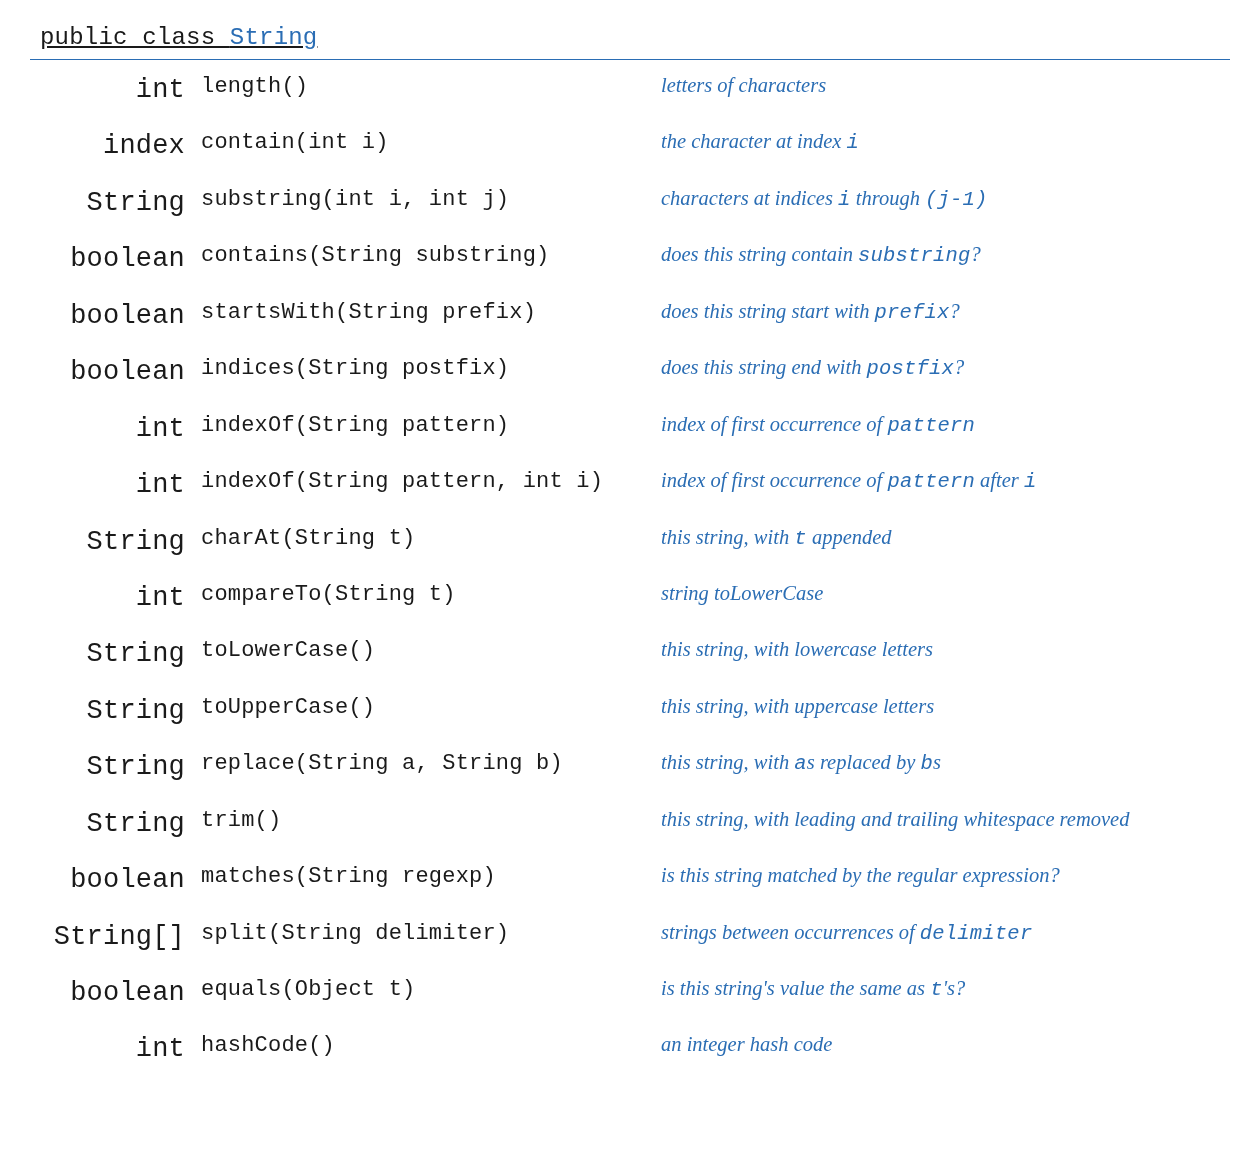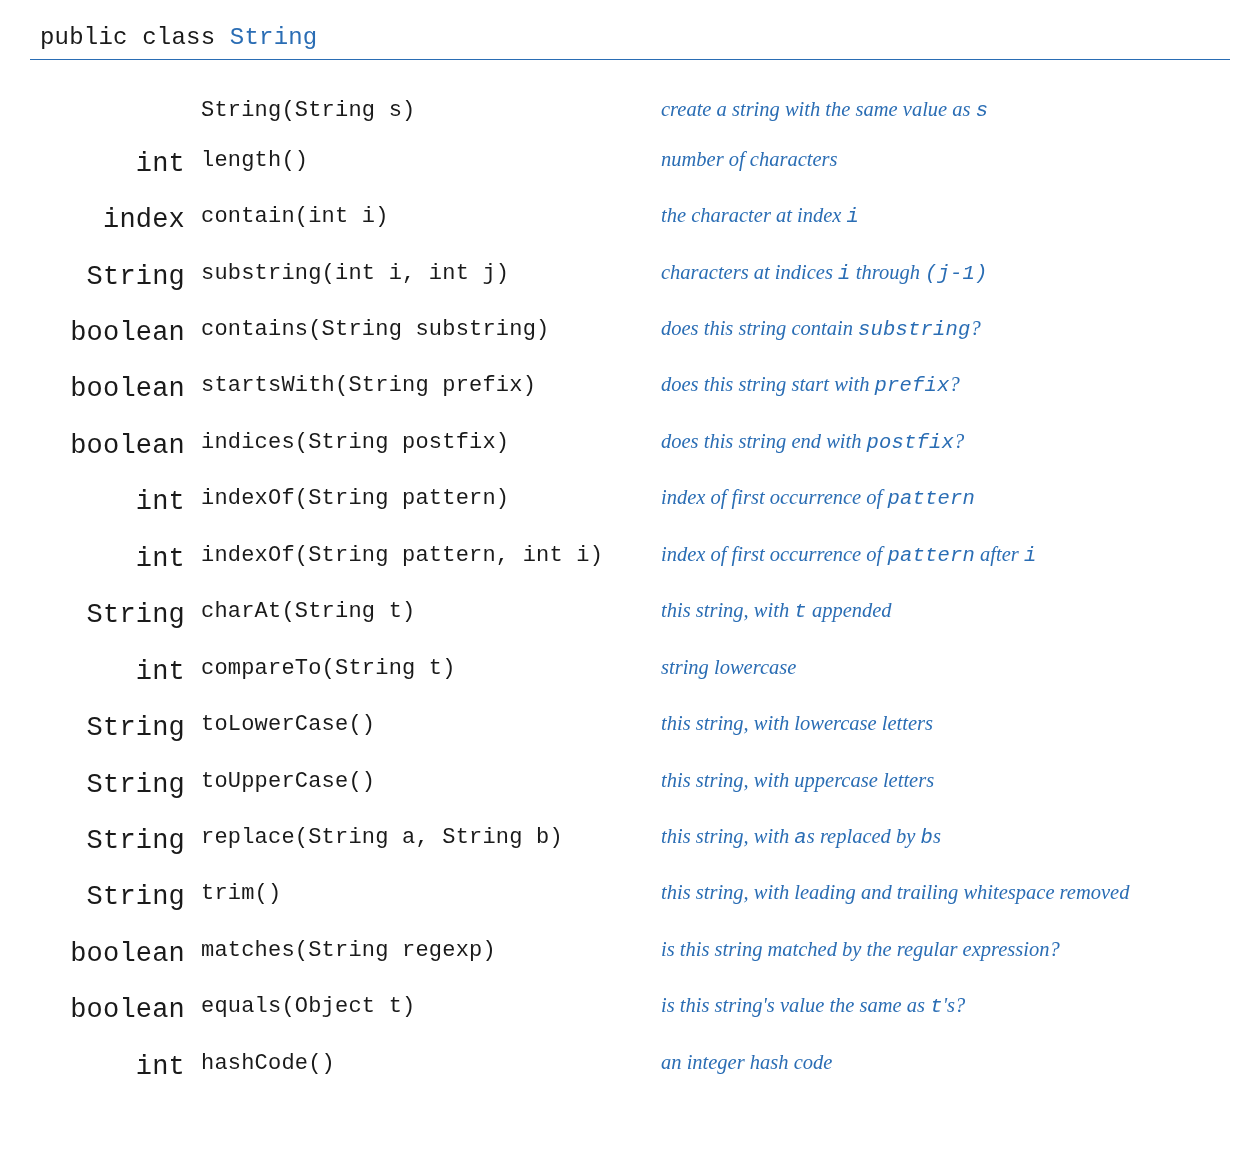--- a/index.html
+++ b/index.html
@@ -13,21 +13,22 @@
     box-sizing: border-box;
   }
   .mono {
     font-family: "Lucida Sans Typewriter", "Consolas", "Menlo", "Courier New", monospace;
     letter-spacing: 0.2px;
   }
   .header {
     font-size: 24px;
     padding: 0 0 8px 10px;
     border-bottom: 1.5px solid #2a6db4;
-    margin-bottom: 26px;
+    margin-bottom: 2px;
+    text-decoration: underline;
   }
   .header .kw { color: #1a1a1a; }
   .header .classname { color: #2a6db4; }
   table {
     border-collapse: collapse;
     width: 100%;
   }
   td {
     vertical-align: top;
     padding: 10px 0 10px 0;
@@ -61,28 +62,23 @@
 </head>
 <body>
 
 <div class="header mono">
   <span class="kw">public class </span><span class="classname">String</span>
 </div>
 
 <table>
   <tbody id="rows">
       <tr>
-        <td class="ret mono"></td>
-        <td class="sig mono">String(String s)</td>
-        <td class="desc"><span>create a string with the same value as </span><span class="codeinline">s</span></td>
-      </tr>
-      <tr>
         <td class="ret mono">int</td>
         <td class="sig mono">length()</td>
-        <td class="desc"><span>number of characters</span></td>
+        <td class="desc"><span>letters of characters</span></td>
       </tr>
       <tr>
         <td class="ret mono">index</td>
         <td class="sig mono">contain(int i)</td>
         <td class="desc"><span>the character at index </span><span class="codeinline">i</span></td>
       </tr>
       <tr>
         <td class="ret mono">String</td>
         <td class="sig mono">substring(int i, int j)</td>
         <td class="desc"><span>characters at indices </span><span class="codeinline">i</span><span> through </span><span class="codeinline">(j-1)</span></td>
@@ -113,21 +109,21 @@
         <td class="desc"><span>index of first occurrence of </span><span class="codeinline">pattern</span><span> after </span><span class="codeinline">i</span></td>
       </tr>
       <tr>
         <td class="ret mono">String</td>
         <td class="sig mono">charAt(String t)</td>
         <td class="desc"><span>this string, with </span><span class="codeinline">t</span><span> appended</span></td>
       </tr>
       <tr>
         <td class="ret mono">int</td>
         <td class="sig mono">compareTo(String t)</td>
-        <td class="desc"><span>string lowercase</span></td>
+        <td class="desc"><span>string toLowerCase</span></td>
       </tr>
       <tr>
         <td class="ret mono">String</td>
         <td class="sig mono">toLowerCase()</td>
         <td class="desc"><span>this string, with lowercase letters</span></td>
       </tr>
       <tr>
         <td class="ret mono">String</td>
         <td class="sig mono">toUpperCase()</td>
         <td class="desc"><span>this string, with uppercase letters</span></td>
@@ -141,20 +137,25 @@
         <td class="ret mono">String</td>
         <td class="sig mono">trim()</td>
         <td class="desc"><span>this string, with leading and trailing whitespace removed</span></td>
       </tr>
       <tr>
         <td class="ret mono">boolean</td>
         <td class="sig mono">matches(String regexp)</td>
         <td class="desc"><span>is this string matched by the regular expression?</span></td>
       </tr>
       <tr>
+        <td class="ret mono">String[]</td>
+        <td class="sig mono">split(String delimiter)</td>
+        <td class="desc"><span>strings between occurrences of </span><span class="codeinline">delimiter</span></td>
+      </tr>
+      <tr>
         <td class="ret mono">boolean</td>
         <td class="sig mono">equals(Object t)</td>
         <td class="desc"><span>is this string's value the same as </span><span class="codeinline">t</span><span>'s?</span></td>
       </tr>
       <tr>
         <td class="ret mono">int</td>
         <td class="sig mono">hashCode()</td>
         <td class="desc"><span>an integer hash code</span></td>
       </tr>
     </tbody>

